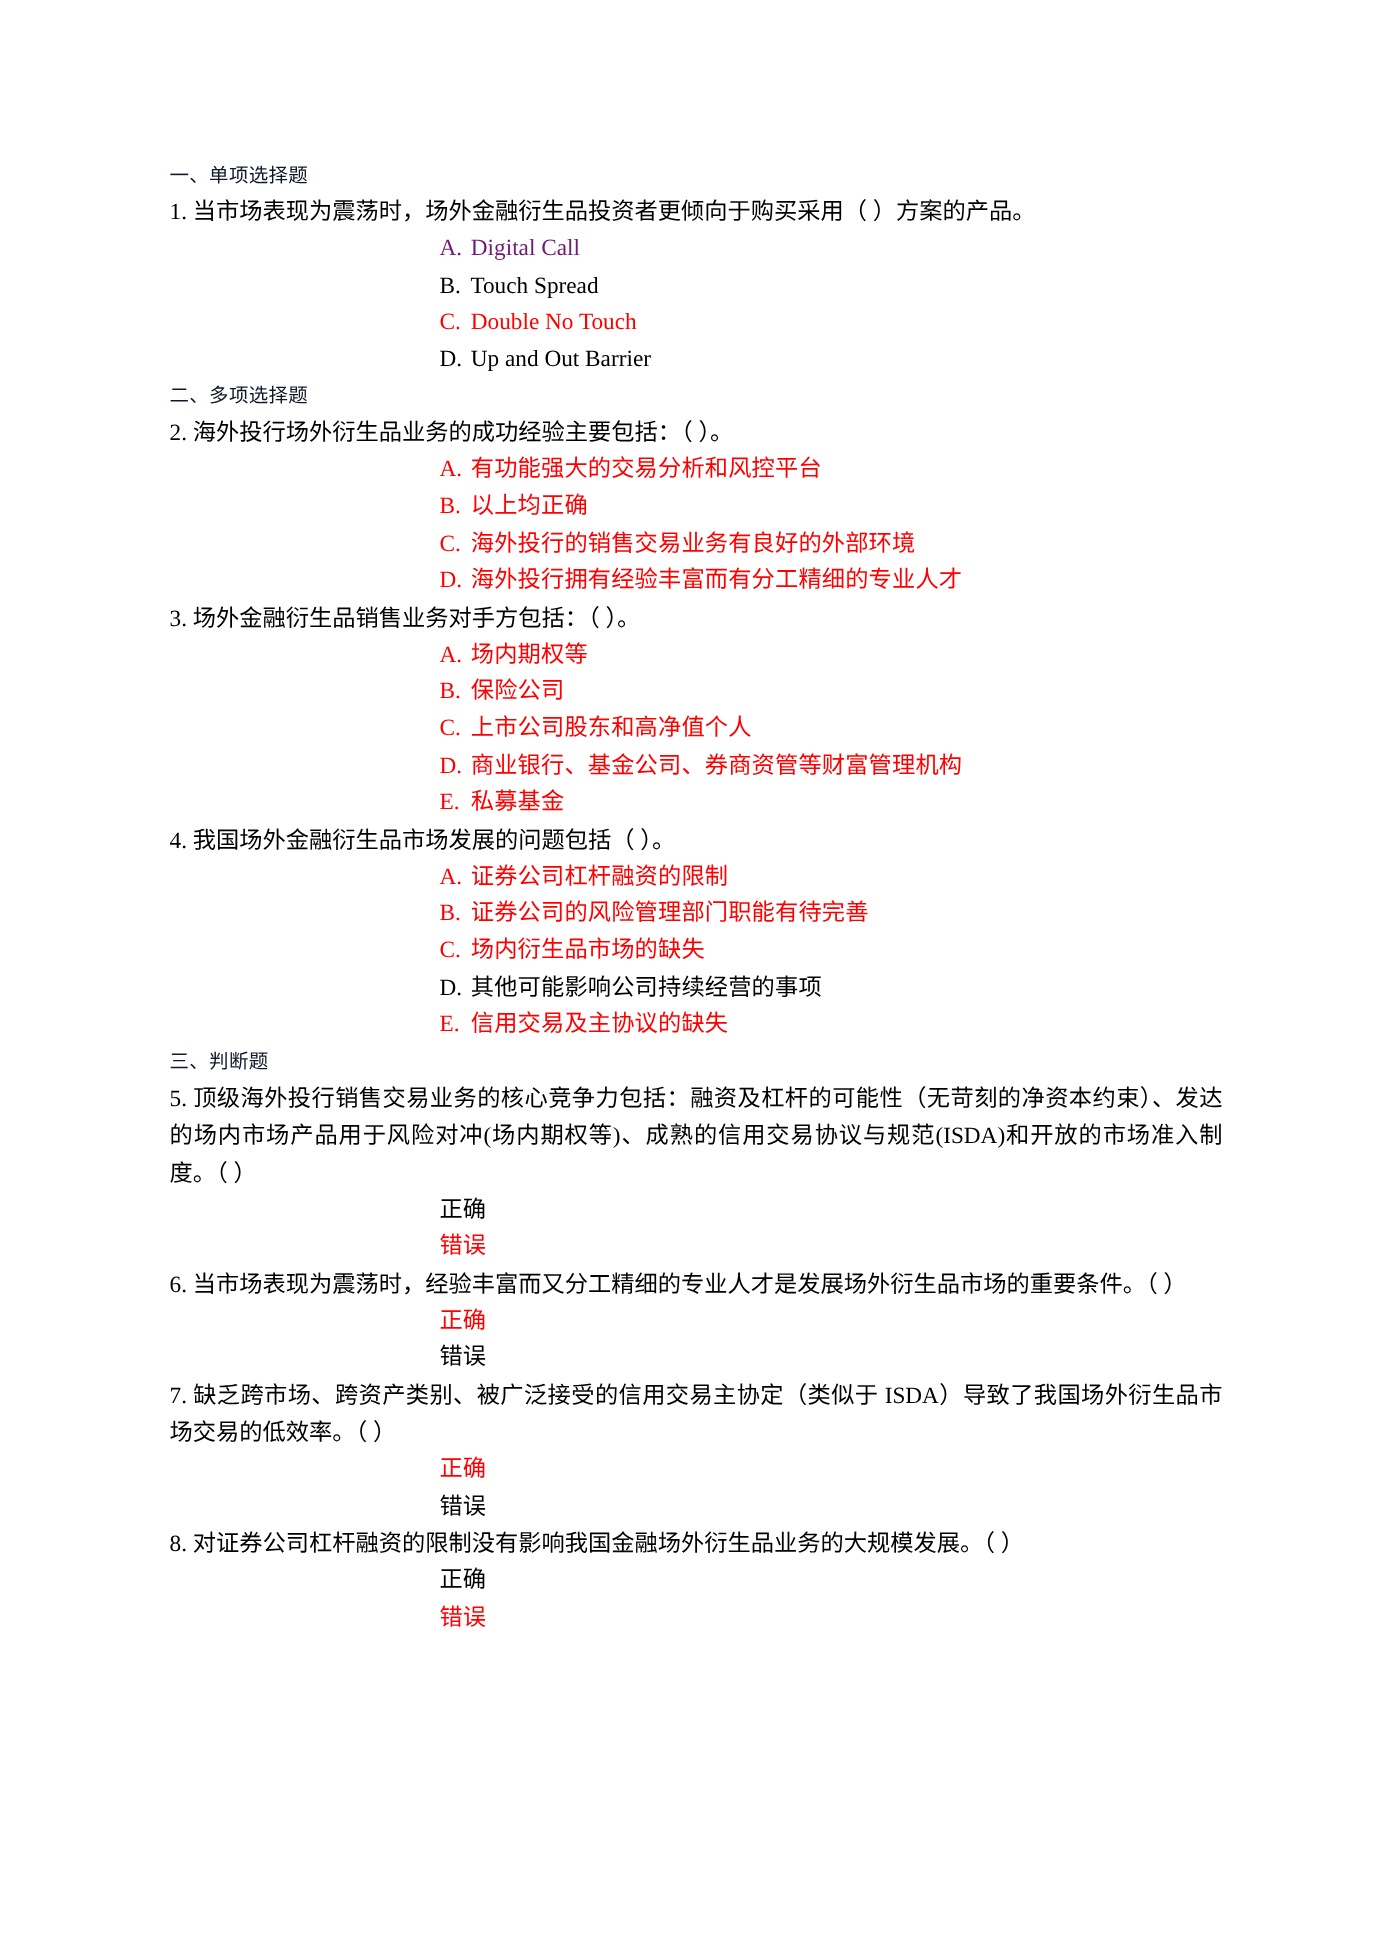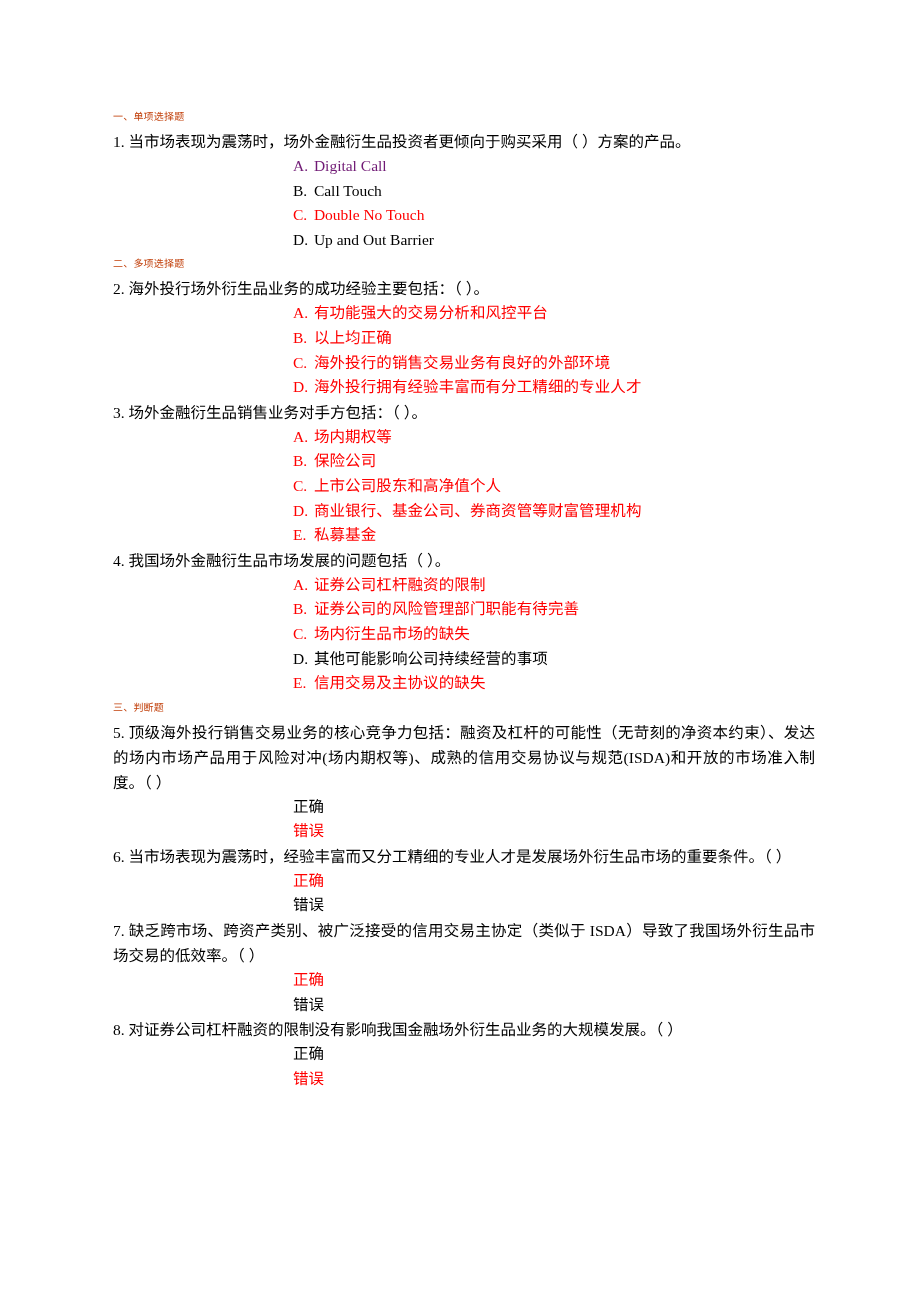--- a/index.html
+++ b/index.html
@@ -24,25 +24,25 @@
     height: 1302px;
     box-sizing: border-box;
     padding: 105px 105px 0 113px;
   }
   .doc {
     width: 702px;
   }
 
   
   .section-heading {
-    font-size: 10px;
+    font-size: 13px;
     line-height: 24px;
     letter-spacing: 0.2px;
     margin: 0;
-    color: #c2410c;
+    color: #0f172a;
     white-space: nowrap;
   }
 
   
   .question {
     font-size: 15.5px;
     line-height: 25px;
     margin: 0;
     color: #000;
     text-align: justify;
@@ -94,21 +94,21 @@
 </style>
 </head>
 <body>
 
 <div class="page">
   <div class="doc" id="doc-root">
       <div class="section-heading">一、单项选择题</div>
       <div class="question"><span class="qnum">1.</span> <span>当市场表现为震荡时，场外金融衍生品投资者更倾向于购买采用（  ）方案的产品。</span></div>
       <ul class="options">
         <li class="option latin is-plain" style="color: #701a75;"><span class="letter">A.</span> <span class="otext">Digital Call</span></li>
-        <li class="option latin is-plain" style="color: rgb(0, 0, 0);"><span class="letter">B.</span> <span class="otext">Call Touch</span></li>
+        <li class="option latin is-plain" style="color: rgb(0, 0, 0);"><span class="letter">B.</span> <span class="otext">Touch Spread</span></li>
         <li class="option latin is-answer" style="color: rgb(255, 0, 0);"><span class="letter">C.</span> <span class="otext">Double No Touch</span></li>
         <li class="option latin is-plain" style="color: rgb(0, 0, 0);"><span class="letter">D.</span> <span class="otext">Up and Out Barrier</span></li>
       </ul>
       <div class="section-heading">二、多项选择题</div>
       <div class="question"><span class="qnum">2.</span> <span>海外投行场外衍生品业务的成功经验主要包括：（  ）。</span></div>
       <ul class="options">
         <li class="option is-answer" style="color: rgb(255, 0, 0);"><span class="letter">A.</span> <span class="otext">有功能强大的交易分析和风控平台</span></li>
         <li class="option is-answer" style="color: rgb(255, 0, 0);"><span class="letter">B.</span> <span class="otext">以上均正确</span></li>
         <li class="option is-answer" style="color: rgb(255, 0, 0);"><span class="letter">C.</span> <span class="otext">海外投行的销售交易业务有良好的外部环境</span></li>
         <li class="option is-answer" style="color: rgb(255, 0, 0);"><span class="letter">D.</span> <span class="otext">海外投行拥有经验丰富而有分工精细的专业人才</span></li>

